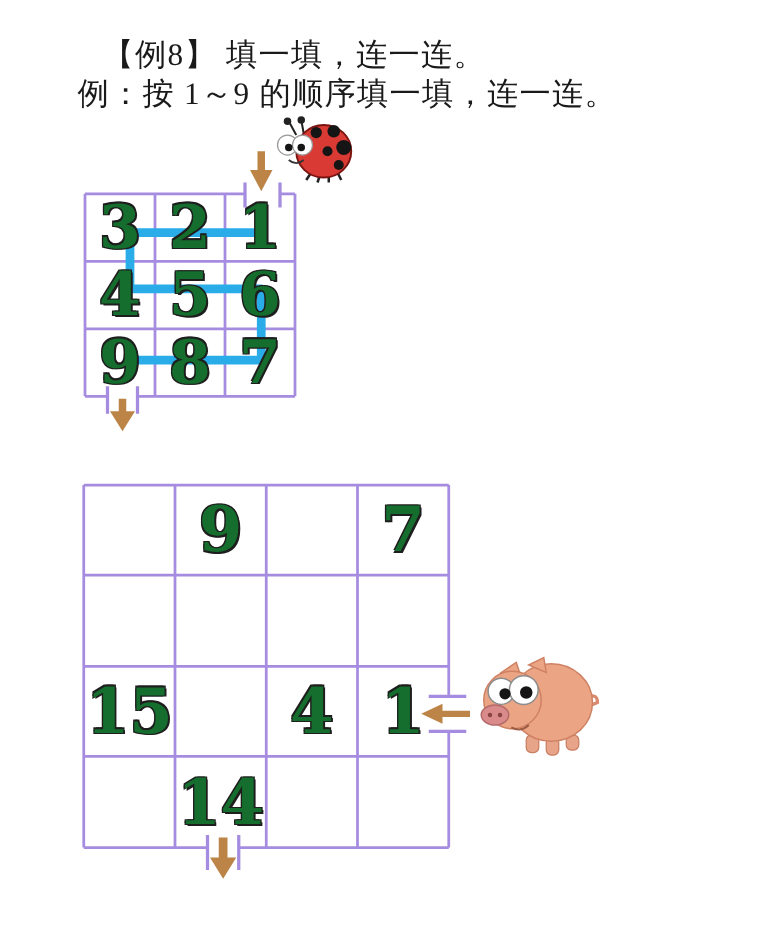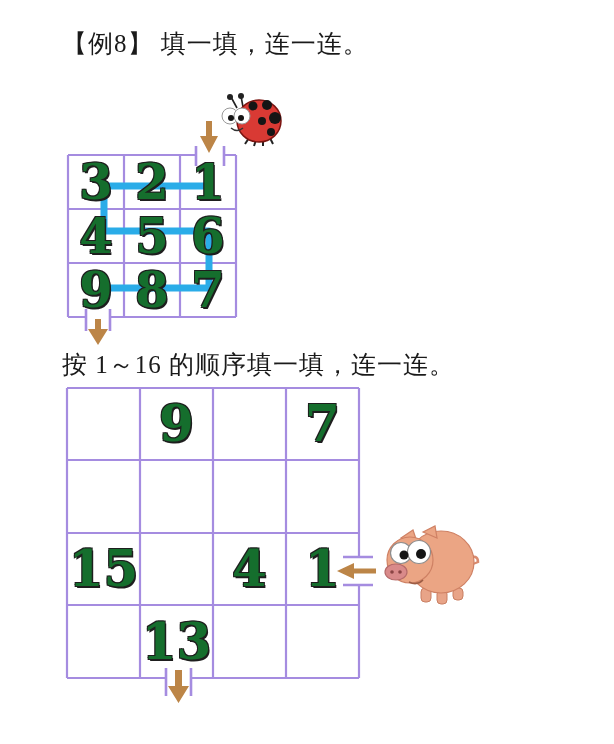--- a/index.html
+++ b/index.html
@@ -44,22 +44,22 @@
     color:var(--number-green,#156e2d);
     text-shadow:1.5px 1.5px 0 #1e1e1e,-1px -1px 0 #1e1e1e,1px -1px 0 #1e1e1e,-1px 1px 0 #1e1e1e;
     line-height:1;
   }
 </style>
 </head>
 <body>
 
 <div id="page">
 
-  <div class="textline" style="top:27px;">【例8】 填一填，连一连。</div>
-  <div class="textline" style="top:348px;">按 1～16 的顺序填一填，连一连。</div>
+  <div class="textline" style="top:27px;margin-left:20px;">【例8】 填一填，连一连。</div>
+  <div class="textline" style="top:58px;">例：按 1～9 的顺序填一填，连一连。</div>
 
   <svg id="decor" width="614" height="744" viewBox="0 0 614 744">
 
     <g>
       <path class="grid-line" d="M68,155 H196 M224,155 H236"></path>
       <path class="grid-line" d="M68,209 H236"></path>
       <path class="grid-line" d="M68,263 H236"></path>
       <path class="grid-line" d="M68,317 H86 M110,317 H236"></path>
       <path class="grid-line" d="M68,155 V317"></path>
       <path class="grid-line" d="M124,155 V317"></path>
@@ -164,18 +164,18 @@
       <div class="cell">7</div>
       <div class="cell"></div>
       <div class="cell"></div>
       <div class="cell"></div>
       <div class="cell"></div>
       <div class="cell">15</div>
       <div class="cell"></div>
       <div class="cell">4</div>
       <div class="cell">1</div>
       <div class="cell"></div>
-      <div class="cell">13</div>
+      <div class="cell">14</div>
       <div class="cell"></div>
       <div class="cell"></div>
     </div>
 
 </div>
 
 </body></html>

